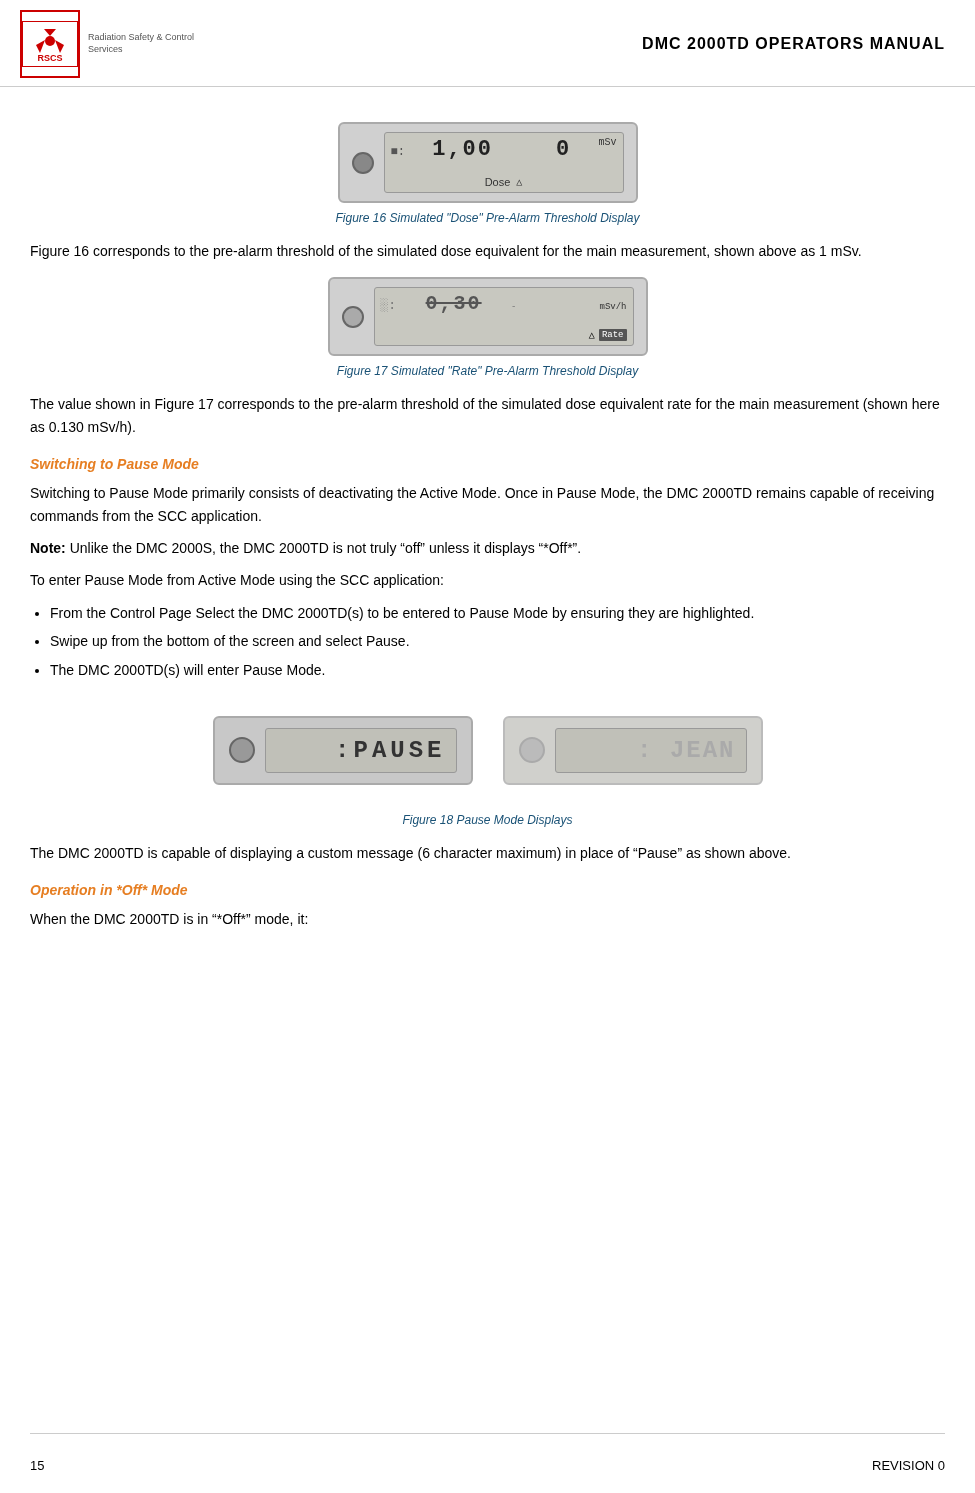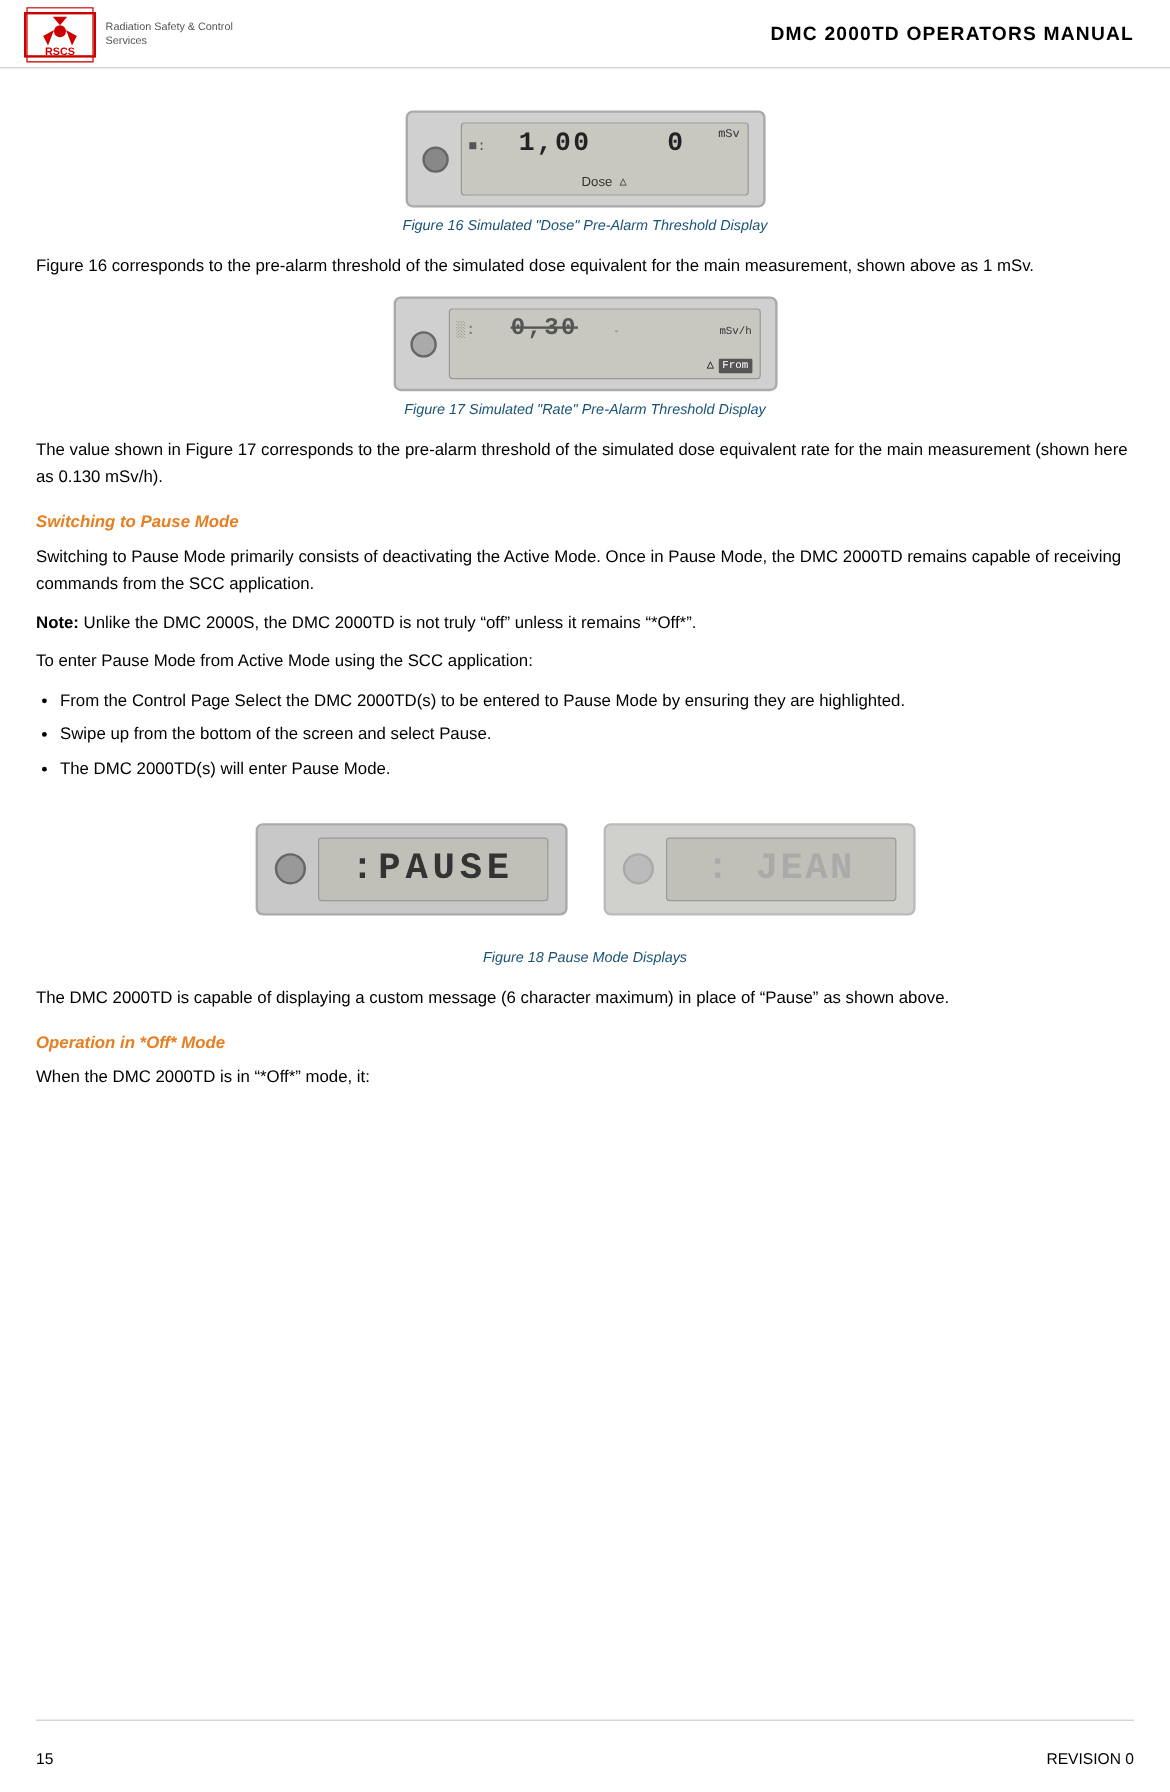--- a/index.html
+++ b/index.html
@@ -21,21 +21,21 @@
       padding: 10px 30px 8px 20px;
       border-bottom: 1px solid #ccc;
     }
     .logo-area {
       display: flex;
       align-items: center;
       gap: 8px;
     }
     .logo-box {
       width: 60px;
-      height: 38px;
+      height: 68px;
       border: 2px solid #c00;
       display: flex;
       align-items: center;
       justify-content: center;
       position: relative;
     }
     .header-title {
       font-size: 16px;
       font-weight: bold;
       color: #000;
@@ -188,25 +188,25 @@
       gap: 10px;
       min-width: 260px;
     }
     .display-large-screen {
       flex: 1;
       background: #c0c0b8;
       border: 1px solid #999;
       border-radius: 3px;
       padding: 8px 10px;
       font-family: 'Courier New', monospace;
-      font-size: 31px;
+      font-size: 24px;
       font-weight: bold;
       color: #333;
       letter-spacing: 4px;
-      text-align: center;
+      text-align: right;
     }
     .display-large-screen.faded {
       color: #aaa;
       letter-spacing: 2px;
     }
 
     
     .footer {
       position: absolute;
       bottom: 20px;
@@ -287,35 +287,35 @@
           <span class="display-icon" style="font-size:13px; color:#777;">░:</span>
           <span class="display-number" style="font-size:20px; color:#555; text-decoration: line-through;">0,30</span>
           <span style="font-size:9px; color:#777;">-</span>
           <span style="font-size:20px; color:#888; font-family:'Courier New',monospace;">&nbsp;&nbsp;</span>
           <div style="display:flex; flex-direction:column; align-items:flex-start;">
             <span class="display-rate-unit">mSv/h</span>
           </div>
         </div>
         <div class="display-label-row" style="justify-content:flex-end; gap:4px;">
           <span style="font-size:10px;">△</span>
-          <span class="display-rate-label">From</span>
+          <span class="display-rate-label">Rate</span>
         </div>
       </div>
     </div>
     <div class="figure-caption">Figure 17 Simulated "Rate" Pre-Alarm Threshold Display</div>
   </div>
 
   <p class="body-text">The value shown in Figure 17 corresponds to the pre-alarm threshold of the simulated dose equivalent rate for the main measurement (shown here as 0.130 mSv/h).</p>
 
   <div class="section-heading">Switching to Pause Mode</div>
 
   <p class="body-text">Switching to Pause Mode primarily consists of deactivating the Active Mode. Once in Pause Mode, the DMC 2000TD remains capable of receiving commands from the SCC application.</p>
 
   <p class="note-text">
-    <span class="note-bold">Note:</span><span> Unlike the DMC 2000S, the DMC 2000TD is not truly “off” unless it remains “*Off*”.</span>
+    <span class="note-bold">Note:</span><span> Unlike the DMC 2000S, the DMC 2000TD is not truly “off” unless it displays “*Off*”.</span>
   </p>
 
   <p class="body-text">To enter Pause Mode from Active Mode using the SCC application:</p>
 
   <ul class="bullet-list">
     <li>From the Control Page Select the DMC 2000TD(s) to be entered to Pause Mode by ensuring they are highlighted.</li>
     <li>Swipe up from the bottom of the screen and select Pause.</li>
     <li>The DMC 2000TD(s) will enter Pause Mode.</li>
   </ul>
 

